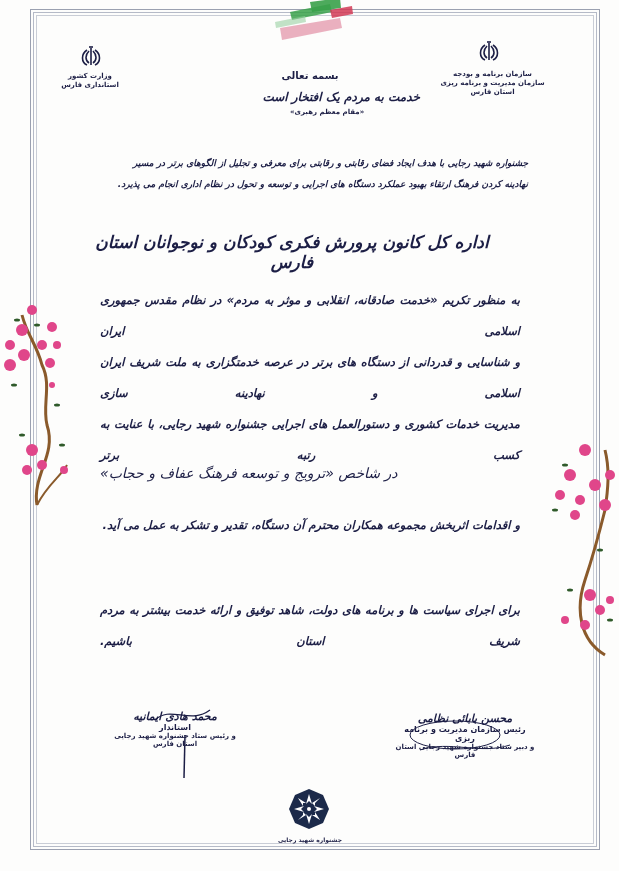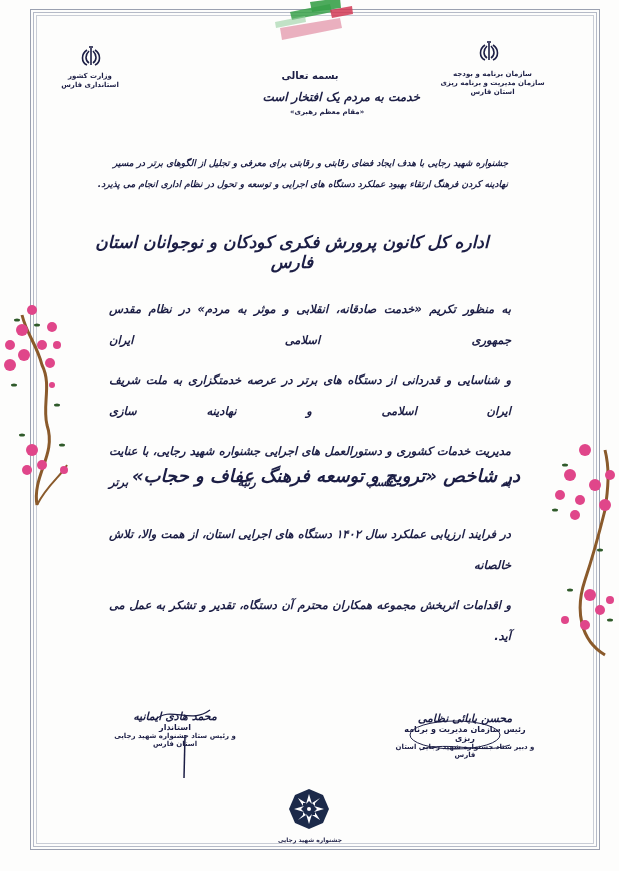--- a/index.html
+++ b/index.html
@@ -12,29 +12,29 @@
   .frame-inner { position:absolute; left:36px; top:15px; width:556px; height:827px;
                  border:1px solid #c9cdd6; }
   .flag { position:absolute; left:270px; top:0; width:90px; height:40px; }
   .emblem { position:absolute; width:24px; height:26px; }
   .emblem svg { width:100%; height:100%; }
   .org { position:absolute; font-size:7px; line-height:9px; text-align:center; direction:rtl; font-weight:bold; }
   .center-head { position:absolute; left:200px; width:220px; text-align:center; direction:rtl; }
   .basmala { top:70px; font-size:10px; font-weight:bold; }
   .motto { top:90px; font-size:12px; font-weight:bold; font-style:italic;text-align:right; }
   .motto-attr { position:absolute; left:290px; top:108px; font-size:7px; font-weight:bold; direction:rtl; }
-  .intro { position:absolute; left:88px; width:420px; top:153px; font-size:9px; line-height:21px;
+  .intro { position:absolute; left:108px; width:420px; top:153px; font-size:9px; line-height:21px;
            direction:rtl; text-align:right; font-weight:bold; font-style:italic; }
   .recipient { position:absolute; left:72px; width:440px; top:232px; font-size:17px; font-weight:bold;
                direction:rtl; text-align:center; font-style:italic; }
   .body { position:absolute; left:100px; width:420px; direction:rtl; text-align:justify; text-align-last:justify;
           font-size:11.5px; line-height:31px; font-weight:bold; font-style:italic; }
-  .body p { margin:9px; }
-  .index { position:absolute; left:100px; width:420px; top:465px; font-size:18px; font-weight:bold;
-           direction:rtl; text-align:right; font-style:italic; }
+  .body p { margin:0; }
+  .index { position:absolute; left:100px; width:420px; top:465px; font-size:14px; font-weight:normal;
+           direction:rtl; text-align:left; font-style:italic; }
   .sig { position:absolute; direction:rtl; text-align:center; font-weight:bold; }
   .sig .name { font-size:11px; font-style:italic; }
   .sig .title { font-size:8px; }
   .sig .role { font-size:7px; }
   .signature-stroke { position:absolute; }
   .branch { position:absolute; }
   .logo { position:absolute; left:288px; top:788px; width:42px; height:42px; }
   .logo-label { position:absolute; left:270px; top:836px; width:80px; text-align:center; font-size:6px;
                 font-weight:bold; direction:rtl; }
 </style>
@@ -97,25 +97,25 @@
 
 <div class="body" style="top:285px;">
   <p>به منظور تکریم «خدمت صادقانه، انقلابی و موثر به مردم» در نظام مقدس جمهوری اسلامی ایران</p>
   <p>و شناسایی و قدردانی از دستگاه های برتر در عرصه خدمتگزاری به ملت شریف ایران اسلامی و نهادینه سازی</p>
   <p>مدیریت خدمات کشوری و دستورالعمل های اجرایی جشنواره شهید رجایی، با عنایت به کسب رتبه برتر</p>
 </div>
 
 <div class="index">در شاخص «ترویج و توسعه فرهنگ عفاف و حجاب»</div>
 
 <div class="body" style="top:510px;">
-  <p>در فرایند ارزیابی عملکرد سال ۱۴۰۲ دستگاه های اجرایی استان، از همت والا، تلاش خالصانه</p>
   <p style="text-align-last:right;">و اقدامات اثربخش مجموعه همکاران محترم آن دستگاه، تقدیر و تشکر به عمل می آید.</p>
 </div>
 
 <div class="body" style="top:595px;">
+  <p>برای اجرای سیاست ها و برنامه های دولت، شاهد توفیق و ارائه خدمت بیشتر به مردم شریف استان باشیم.</p>
 </div>
 
 <div class="sig" style="left:110px;top:710px;width:130px;">
   <div class="name">محمد هادی ایمانیه</div>
   <div class="title">استاندار</div>
   <div class="role">و رئیس ستاد جشنواره شهید رجایی استان فارس</div>
 </div>
 <svg class="signature-stroke" style="left:150px;top:700px;" width="70" height="80">
   <path d="M5 20 C20 5 40 25 60 10" stroke="#1c1e45" stroke-width="1.2" fill="none"></path>
   <path d="M35 35 L34 78" stroke="#1c1e45" stroke-width="1.5" fill="none"></path>

